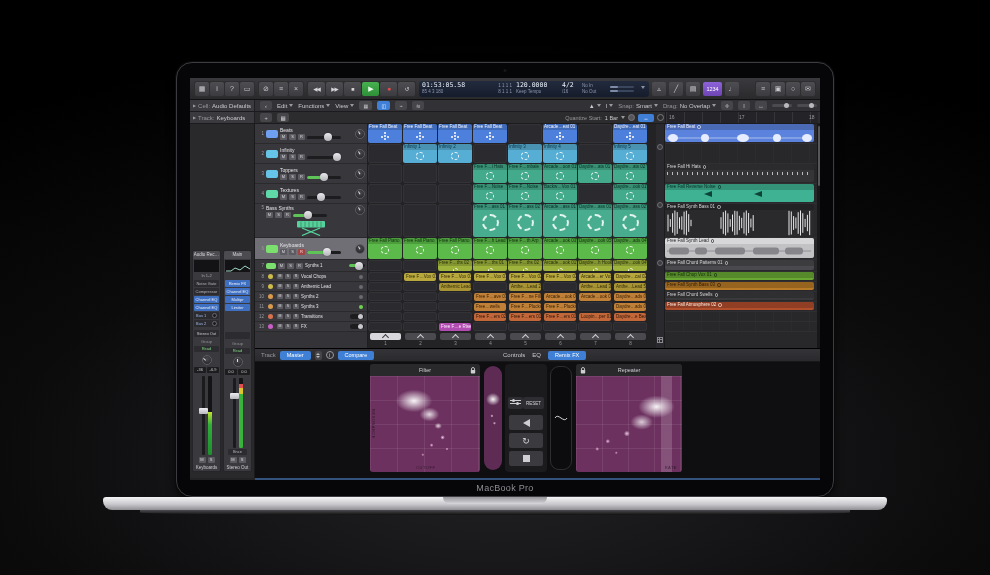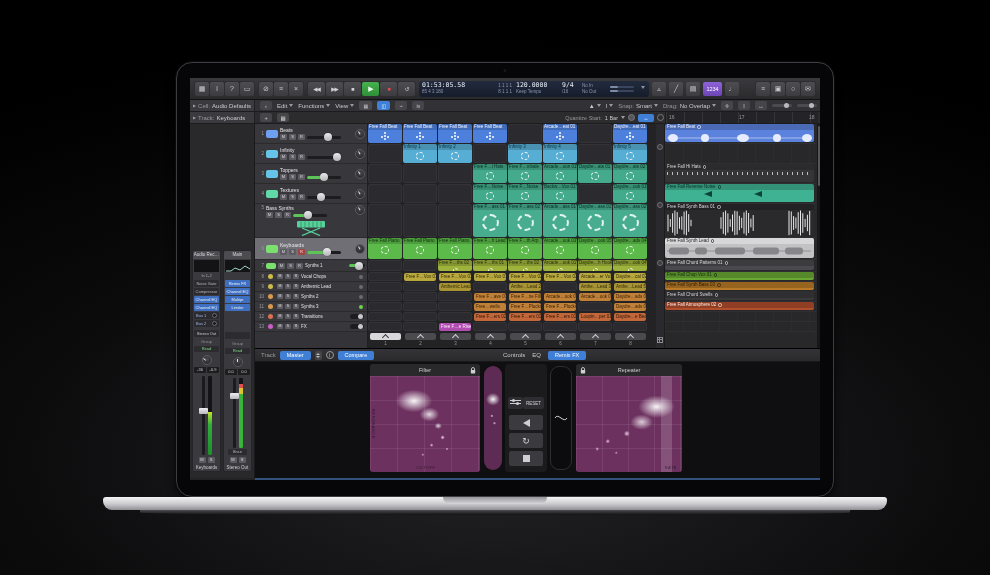--- a/index.html
+++ b/index.html
@@ -226,21 +226,21 @@
             </div>
           <div class="lsec w2">
               <div class="lsml">1 1 1 1</div>
               <div class="lsml">8 1 1 1</div>
             </div>
           <div class="lsec w3">
               <div class="lbig">120.0000</div>
               <div class="lsml">Keep Tempo</div>
             </div>
           <div class="lsec w4">
-              <div class="lbig">9/4</div>
+              <div class="lbig">4/2</div>
               <div class="lsml">/16</div>
             </div>
           <div class="lsec w5">
               <div class="lsml">No In</div>
               <div class="lsml">No Out</div>
             </div>
           <div class="lsec meters">
               <i></i>
               <i></i>
             </div>
@@ -1163,16 +1163,17 @@
               <span>Repeater</span>
             </div>
             <div class="padbody padr">
               <span class="xlab right">RATE</span>
             </div>
           </div>
         </div>
       </div>
 
     </div>
+    <div class="brand">MacBook Pro</div>
   </div>
   <div class="base"></div>
   <div class="baseshadow"></div>
 </div>
 
 </body></html>

